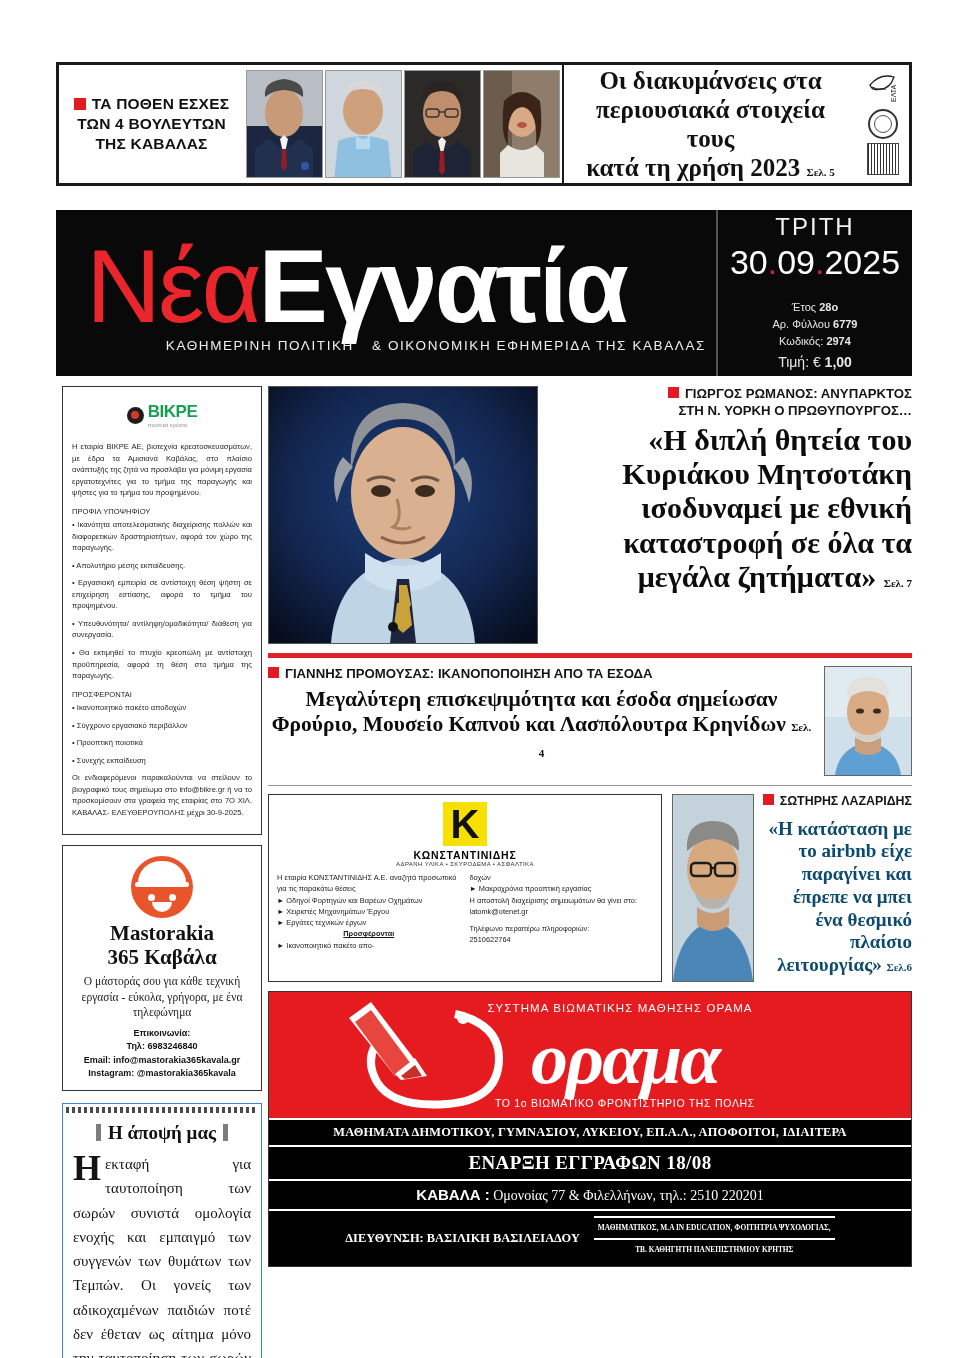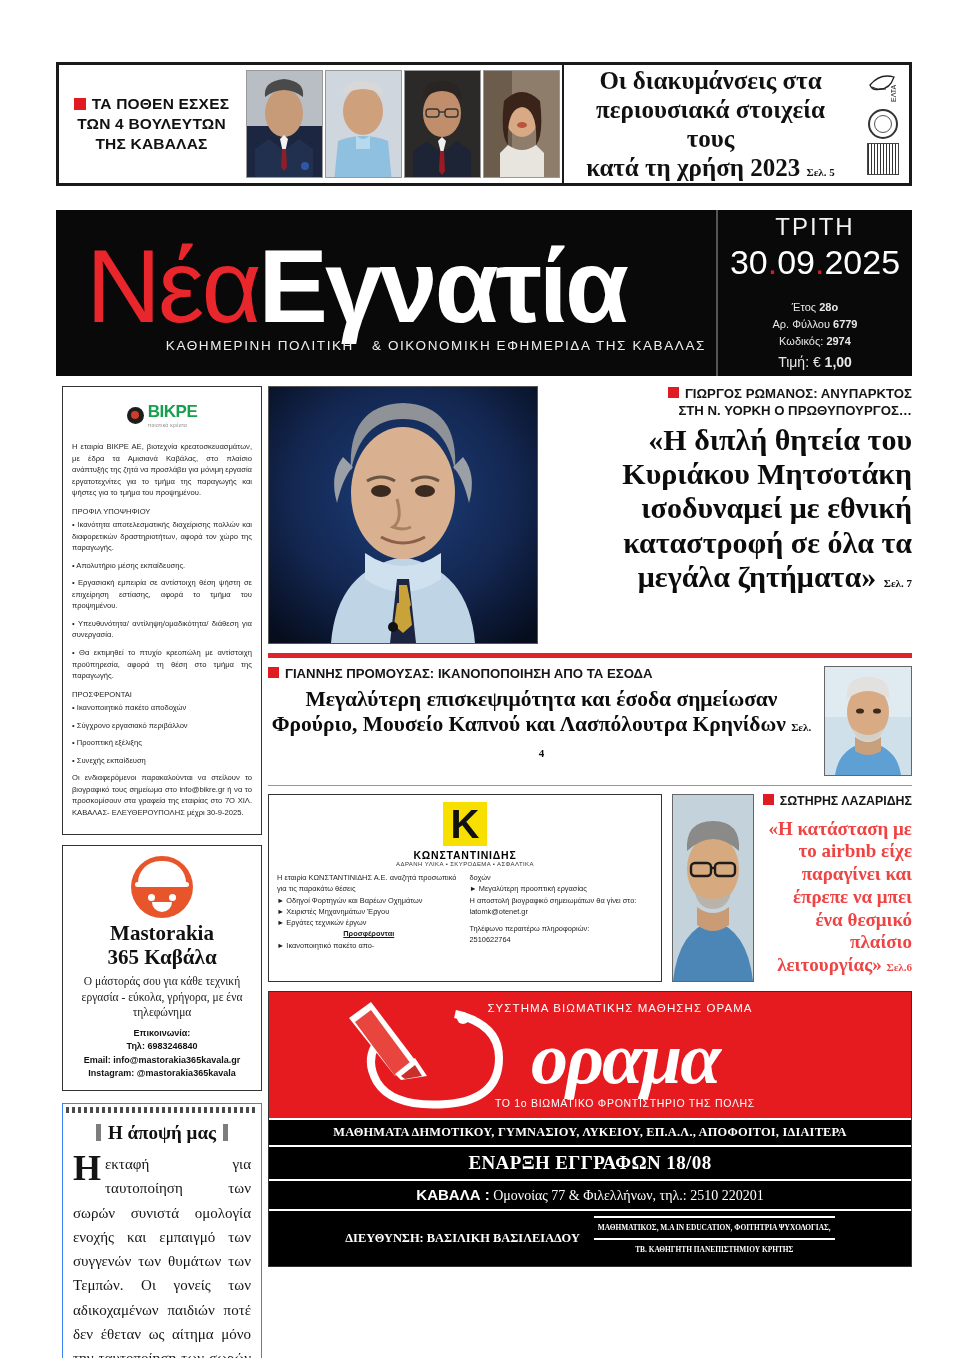--- a/index.html
+++ b/index.html
@@ -202,21 +202,21 @@
   .k-cols div{flex:1;}
   .k-cols b{font-weight:normal;}
   .k-cols u{text-decoration:underline;font-weight:bold;}
   .third{width:240px;flex:none;display:flex;gap:7px;}
   .third-photo{width:80px;height:186px;border:1px solid #666;flex:none;
     background:#b9c6cf;overflow:hidden;position:relative;}
   .third-text{flex:1;}
   .third .kicker{text-align:right;font-size:12.4px;}
   .third-hl{
     font-family:"Liberation Serif", serif;font-weight:bold;font-size:19px;
-    line-height:1.2;text-align:right;color:#ef4444;margin-top:8px;
+    line-height:1.2;text-align:right;color:#0c4a6e;margin-top:8px;
   }
   
   .orama{margin-top:9px;border:1px solid #333;background:#000;}
   .orama-red{
     background:#e61b20;height:126px;position:relative;overflow:hidden;
     display:flex;align-items:center;justify-content:center;
   }
   .orama-top{
     position:absolute;top:10px;left:0;right:0;text-align:center;
     color:#fff;font-size:11.5px;letter-spacing:1.1px;padding-left:60px;
@@ -388,21 +388,21 @@
           <p>Η εταιρία ΒΙΚΡΕ ΑΕ, βιοτεχνία κρεατοσκευασμάτων, με έδρα τα Αμισιανά Καβάλας, στο πλαίσιο ανάπτυξής της ζητά να προσλάβει για μόνιμη εργασία εργατοτεχνίτες για το τμήμα της παραγωγής και ψήστες για το τμήμα του προψημένου.</p>
           <p class="hd">ΠΡΟΦΙΛ ΥΠΟΨΗΦΙΟΥ</p>
           <p>• Ικανότητα αποτελεσματικής διαχείρισης πολλών και διαφορετικών δραστηριοτήτων, αφορά τον χώρο της παραγωγής.</p>
           <p>• Απολυτήριο μέσης εκπαίδευσης.</p>
           <p>• Εργασιακή εμπειρία σε αντίστοιχη θέση ψήστη σε επιχείρηση εστίασης, αφορά το τμήμα του προψημένου.</p>
           <p>• Υπευθυνότητα/ αντίληψη/ομαδικότητα/ διάθεση για συνεργασία.</p>
           <p>• Θα εκτιμηθεί το πτυχίο κρεοπώλη με αντίστοιχη προϋπηρεσία, αφορά τη θέση στο τμήμα της παραγωγής.</p>
           <p class="hd">ΠΡΟΣΦΕΡΟΝΤΑΙ</p>
           <p>• Ικανοποιητικό πακέτο αποδοχών</p>
           <p>• Σύγχρονο εργασιακό περιβάλλον</p>
-          <p>• Προοπτική εξέλιξης</p>
+          <p>• Προοπτική ποιοτικά</p>
           <p>• Συνεχής εκπαίδευση</p>
           <p>Οι ενδιαφερόμενοι παρακαλούνται  να στείλουν το βιογραφικό τους σημείωμα στο info@bikre.gr ή να το προσκομίσουν στα γραφεία της εταιρίας στο 7Ο ΧΙΛ. ΚΑΒΑΛΑΣ- ΕΛΕΥΘΕΡΟΥΠΟΛΗΣ μέχρι 30-9-2025.</p>
         </div>
       </div>
 
       <div class="adbox ad-mastorakia">
         <div class="mast-face">
           <div class="hat"></div>
           <div class="brim"></div>
           <div class="eye eyeL"></div>
@@ -515,22 +515,22 @@
             <div>
               <div>Η εταιρία ΚΩΝΣΤΑΝΤΙΝΙΔΗΣ Α.Ε. αναζητά προσωπικό για τις παρακάτω θέσεις</div>
               <div>► Οδηγοί Φορτηγών και Βαρέων Οχημάτων</div>
               <div>► Χειριστές Μηχανημάτων Έργου</div>
               <div>► Εργάτες τεχνικών έργων</div>
               <div style="text-align:center"><u>Προσφέρονται</u></div>
               <div>► Ικανοποιητικό πακέτο απο-</div>
             </div>
             <div>
               <div>δοχών</div>
-              <div>► Μεγαλύτερη προοπτική εργασίας</div>
-              <div>Η αποστολή βιογραφικό σημειωμάτων θα γίνει στο:</div>
+              <div>► Μακροχρόνια προοπτική εργασίας</div>
+              <div>Η αποστολή διαχείρισης σημειωμάτων θα γίνει στο:</div>
               <div><b>latomk@otenet.gr</b></div>
               <div style="margin-top:6px">Τηλέφωνο περαιτέρω πληροφοριών:</div>
               <div><b>2510622764</b></div>
             </div>
           </div>
         </div>
 
         <div class="third">
           <div class="third-photo">
             <svg viewBox="0 0 80 186" width="80" height="186" preserveAspectRatio="none">

